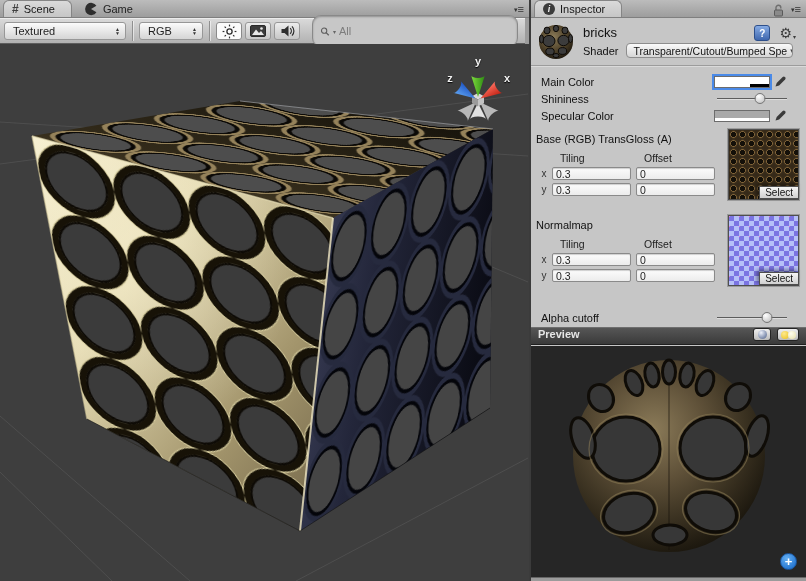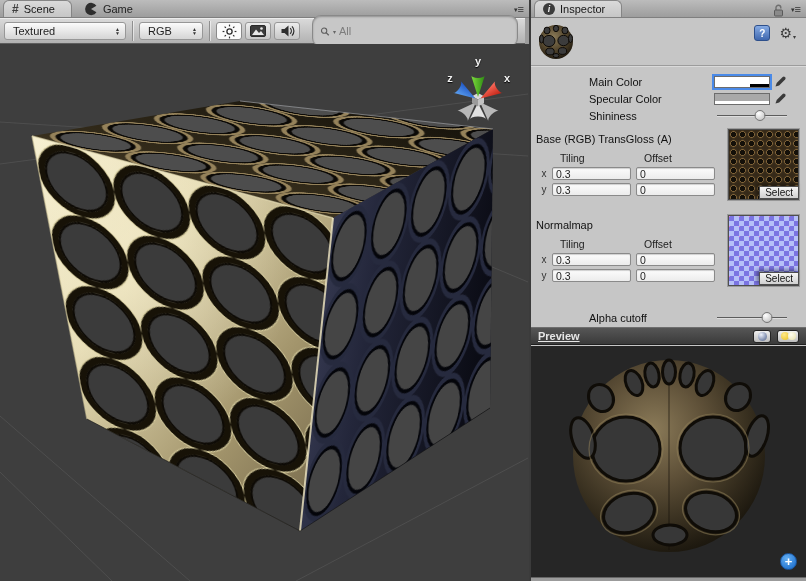--- a/index.html
+++ b/index.html
@@ -43,21 +43,21 @@
   .mat-name { font-size:13px; color:#111; margin-top:2px; }
   .shader-row { display:flex; align-items:center; gap:8px; margin-top:3px; }
   .shader-dd { width:167px; height:15px; background:linear-gradient(#fafafa,#d6d6d6); border:1px solid #8d8d8d; border-radius:4px; display:flex; align-items:center; justify-content:space-between; padding:0 5px 0 6px; font-size:10.5px; white-space:nowrap; overflow:hidden; }
   .dd-arrow { font-size:7px; color:#444; margin-left:3px; }
   .help-btn { width:16px; height:16px; border-radius:3px; background:linear-gradient(#86abe4,#3f67ae); border:1px solid #2d4f8b; color:#fff; font-weight:bold; font-size:10px; display:flex; align-items:center; justify-content:center; }
   .gear-btn { display:flex; align-items:flex-end; color:#3d3d3d; }
   .gear-glyph { font-size:14px; line-height:14px; }
   .gear-arrow { font-size:6px; margin-left:1px; }
 
   .props { padding-top:7px; }
-  .prop-row { display:flex; align-items:center; height:17px; padding:0 19px 0 10px;margin-left:48px; }
+  .prop-row { display:flex; align-items:center; height:17px; padding:0 19px 0 10px; }
   .grow { flex:1; }
   .swatch { width:56px; height:12px; border:1px solid #6c6c6c; position:relative; background:#fff; }
   .swatch.focused { box-shadow:0 0 0 2px #4a8ae8; }
   .alpha-bar { position:absolute; left:0; right:0; bottom:0; height:3px; background:#fff; }
   .alpha-black { position:absolute; right:0; top:0; bottom:0; background:#000; }
   .dropper { margin-left:4px; }
   .slider { width:70px; height:13px; position:relative; }
   .slider .track { position:absolute; left:0; right:0; top:5.5px; height:1.5px; background:#5c5c5c; box-shadow:0 1px 0 rgba(255,255,255,.4); }
   .slider .knob { position:absolute; top:1px; width:11px; height:11px; border-radius:50%; background:radial-gradient(circle at 35% 28%,#fff,#d2d2d2 65%,#b3b3b3); border:1px solid #767676; transform:translateX(-50%); }
 
@@ -77,21 +77,21 @@
       radial-gradient(circle at 0 0, #e07ad0 1px, transparent 1.6px),
       linear-gradient(45deg,#b6c0f8 25%,transparent 25%,transparent 75%,#b6c0f8 75%),
       linear-gradient(45deg,#b6c0f8 25%,#7b74e2 25%,#7b74e2 75%,#b6c0f8 75%);
     background-size:10px 10px,10px 10px,10px 10px;
     background-position:0 0,0 0,5px 5px; }
   .select-btn { position:absolute; right:7px; top:53px; height:13px; padding:0 5px; font-size:10px; color:#111; background:linear-gradient(#f6f6f6,#d0d0d0); border:1px solid #4e4e4e; box-shadow:-2px -2px 4px rgba(0,0,0,.45); font-family:inherit; }
 
   .alpha-row { margin-top:13px; }
 
   .preview { position:absolute; top:327px; left:0; right:0; bottom:0; }
-  .preview-header { height:18px; background:linear-gradient(#565656,#3a3a3a); border-top:1px solid #6e6e6e; border-bottom:1px solid #1f1f1f; display:flex; align-items:center; padding:0 7px; color:#e6e6e6; font-weight:bold;text-decoration:underline; }
+  .preview-header { height:18px; background:linear-gradient(#565656,#3a3a3a); border-top:1px solid #6e6e6e; border-bottom:1px solid #1f1f1f; display:flex; align-items:flex-start; padding:0 7px; color:#e6e6e6; font-weight:bold; }
   .ph-buttons { margin-left:auto; display:flex; gap:6px; align-items:center; }
   .ph-btn { height:13px; border-radius:3px; background:linear-gradient(#efefef,#bcbcbc); border:1px solid #242424; display:flex; align-items:center; justify-content:center; gap:1px; }
   .ph-btn-sphere { width:18px; }
   .ph-btn-light { width:22px; }
   .mini-sphere { width:9px; height:9px; border-radius:50%; background:radial-gradient(circle at 35% 30%, #eef2fb, #8795b4 60%, #5b6activity880 100%); background:radial-gradient(circle at 35% 30%, #eef2fb, #8795b4 60%, #5b6880 100%); }
   .dot-y1 { width:8px; height:8px; border-radius:50%; background:radial-gradient(circle at 38% 32%, #ffe98a, #e8c020); }
   .dot-y2 { width:8px; height:8px; border-radius:50%; background:radial-gradient(circle at 38% 32%, #fffef0, #e6dfa8); margin-left:-2px; }
   .preview-body { position:absolute; top:19px; left:0; right:0; bottom:4px; background:#262626; overflow:hidden; }
   .zoom-plus { position:absolute; right:9px; bottom:7px; width:17px; height:17px; border-radius:50%; background:radial-gradient(circle at 38% 30%, #63aef2, #2c7cd4 70%, #1f63b4); border:1px solid #1a56a0; color:#fff; font-size:13px; line-height:15px; text-align:center; font-weight:bold; }
   .bottom-strip { position:absolute; left:0; right:0; bottom:0; height:4px; background:#9b9b9b; border-top:1px solid #666; }
@@ -334,20 +334,28 @@
           <ellipse cx="25.5" cy="28" rx="4.2" ry="3.4"></ellipse>
           <ellipse cx="19" cy="32.5" rx="3" ry="2"></ellipse>
           <ellipse cx="10" cy="7.5" rx="3" ry="3.4"></ellipse>
           <ellipse cx="19" cy="5.5" rx="2.6" ry="3.2"></ellipse>
           <ellipse cx="28" cy="7.5" rx="3" ry="3.4"></ellipse>
           <ellipse cx="4.5" cy="16" rx="2" ry="4"></ellipse>
           <ellipse cx="33.5" cy="15.5" rx="2" ry="4"></ellipse>
         </g>
       </svg>
       <div>
+        <div class="mat-name">bricks</div>
+        <div class="shader-row">
+          <span>Shader</span>
+          <div class="shader-dd">
+            <span>Transparent/Cutout/Bumped Spe</span>
+            <span class="dd-arrow">▾</span>
+          </div>
+        </div>
       </div>
       <div style="position:absolute;top:7px;right:10px;display:flex;gap:9px;align-items:center;">
         <div class="help-btn">?</div>
         <div class="gear-btn">
           <span class="gear-glyph">⚙</span>
           <span class="gear-arrow">▾</span>
         </div>
       </div>
     </div>
 
@@ -360,37 +368,37 @@
           <div class="alpha-bar">
             <div class="alpha-black" style="width: 36%;"></div>
           </div>
         </div>
         <svg class="dropper" width="13" height="13" viewBox="0 0 13 13">
           <path d="M1.5,11.5 l1.2,-3.4 6,-6 a1.7,1.7 0 0 1 2.4,2.4 l-6,6 z" fill="#3a3a3a"></path>
         </svg>
       </div>
 
       <div class="prop-row">
-        <span>Specular Color</span>
-        <span class="grow"></span>
-        <div class="swatch" style="background: rgb(169, 169, 169);">
-          <div class="alpha-bar"></div>
-        </div>
-        <svg class="dropper" width="13" height="13" viewBox="0 0 13 13">
-          <path d="M1.5,11.5 l1.2,-3.4 6,-6 a1.7,1.7 0 0 1 2.4,2.4 l-6,6 z" fill="#3a3a3a"></path>
-        </svg>
-      </div>
-
-      <div class="prop-row">
         <span>Shininess</span>
         <span class="grow"></span>
         <div class="slider">
           <div class="track"></div>
           <div class="knob" style="left: 61%;"></div>
         </div>
+      </div>
+
+      <div class="prop-row">
+        <span>Specular Color</span>
+        <span class="grow"></span>
+        <div class="swatch" style="background: rgb(169, 169, 169);">
+          <div class="alpha-bar"></div>
+        </div>
+        <svg class="dropper" width="13" height="13" viewBox="0 0 13 13">
+          <path d="M1.5,11.5 l1.2,-3.4 6,-6 a1.7,1.7 0 0 1 2.4,2.4 l-6,6 z" fill="#3a3a3a"></path>
+        </svg>
       </div>
 
       <div class="tex-section">
         <div>Base (RGB) TransGloss (A)</div>
         <div class="tex-head">
           <span>Tiling</span>
           <span>Offset</span>
         </div>
         <div class="tex-row">
           <span class="axis-lbl">x</span>

